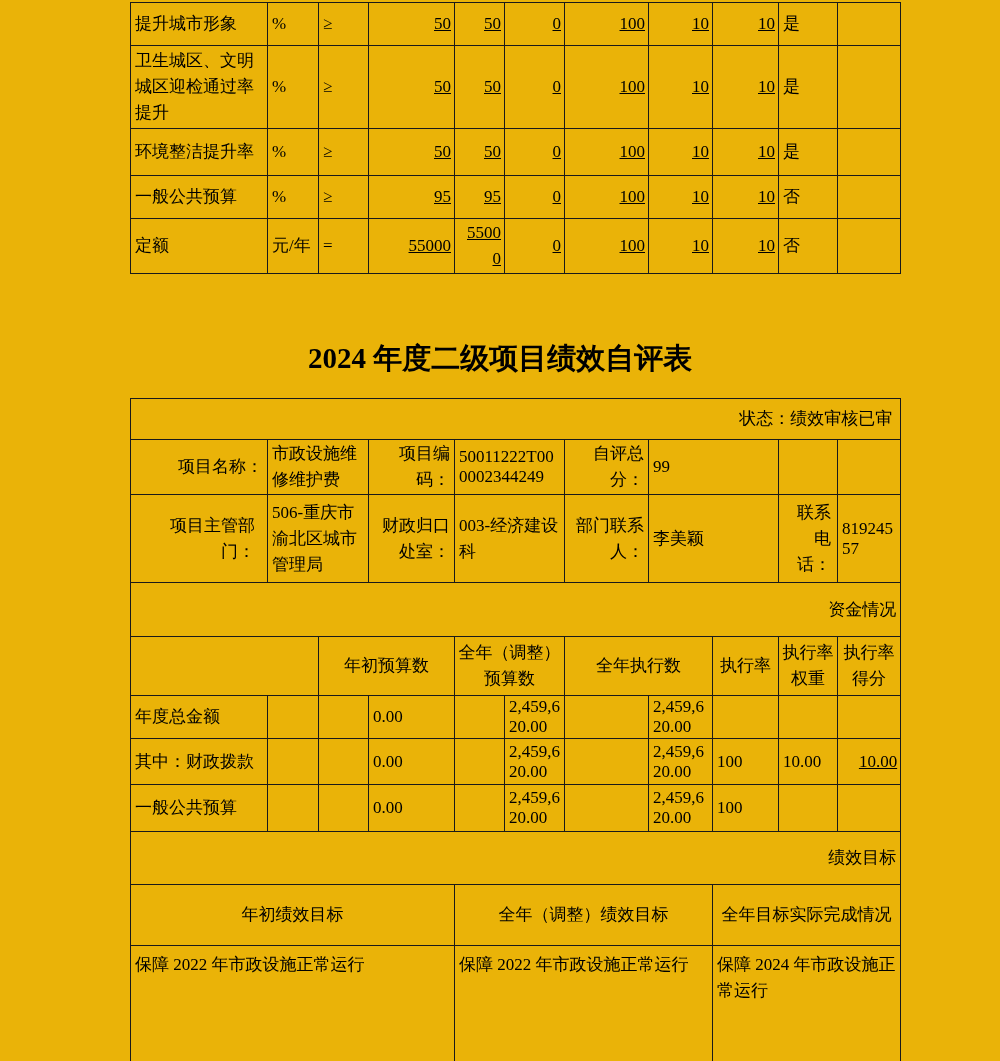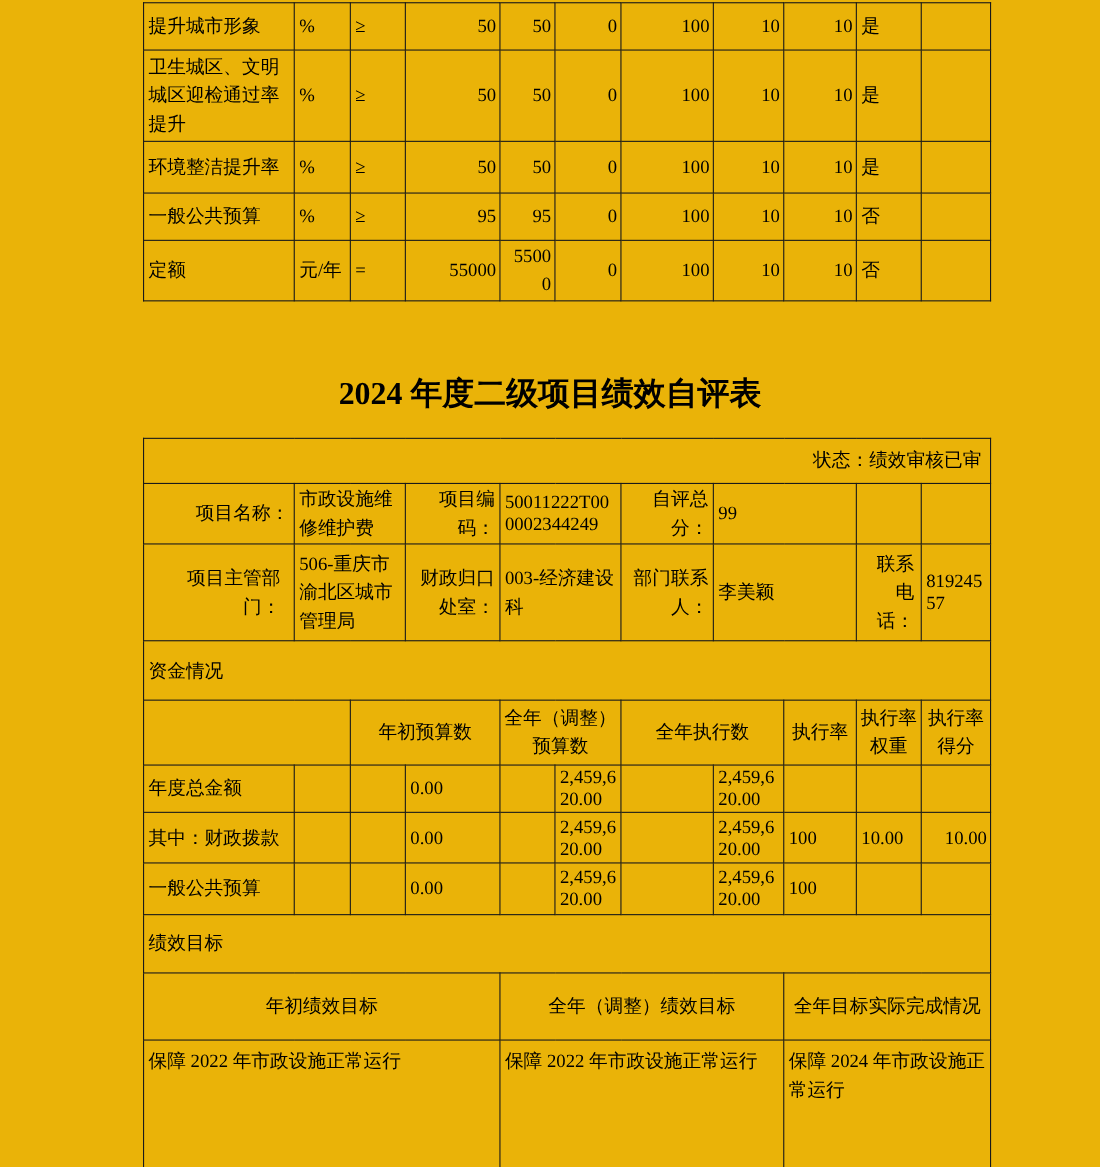--- a/index.html
+++ b/index.html
@@ -18,25 +18,25 @@
   
   .title { font-size:29px; line-height:36px; font-weight:bold; text-align:center;
            margin:0; padding:0; margin-top:66px; width:1000px; }
 
   
   .tB { margin-top:22px; }
   .status-cell { text-align:right; padding-right:8px; }
   .lbl { text-align:right; }
   .padw { padding-left:8px; padding-right:12px; }
   .padm { padding-left:6px; padding-right:6px; }
-  .section { text-align:left; }
+  .section { text-align:right; }
   .hc { text-align:center; padding:1px 2px; }
   .num { line-height:20px; }
   .ba { word-break:break-all; }
-  .r { text-align:right; padding-right:3px; }
+  .r { text-align:right; padding-right:3px;text-decoration:underline; }
   .top { vertical-align:top; padding-top:6px; }
   .empty { }
 </style>
 </head>
 <body>
 
 <div class="page">
 
   <table class="tA">
     <colgroup>

